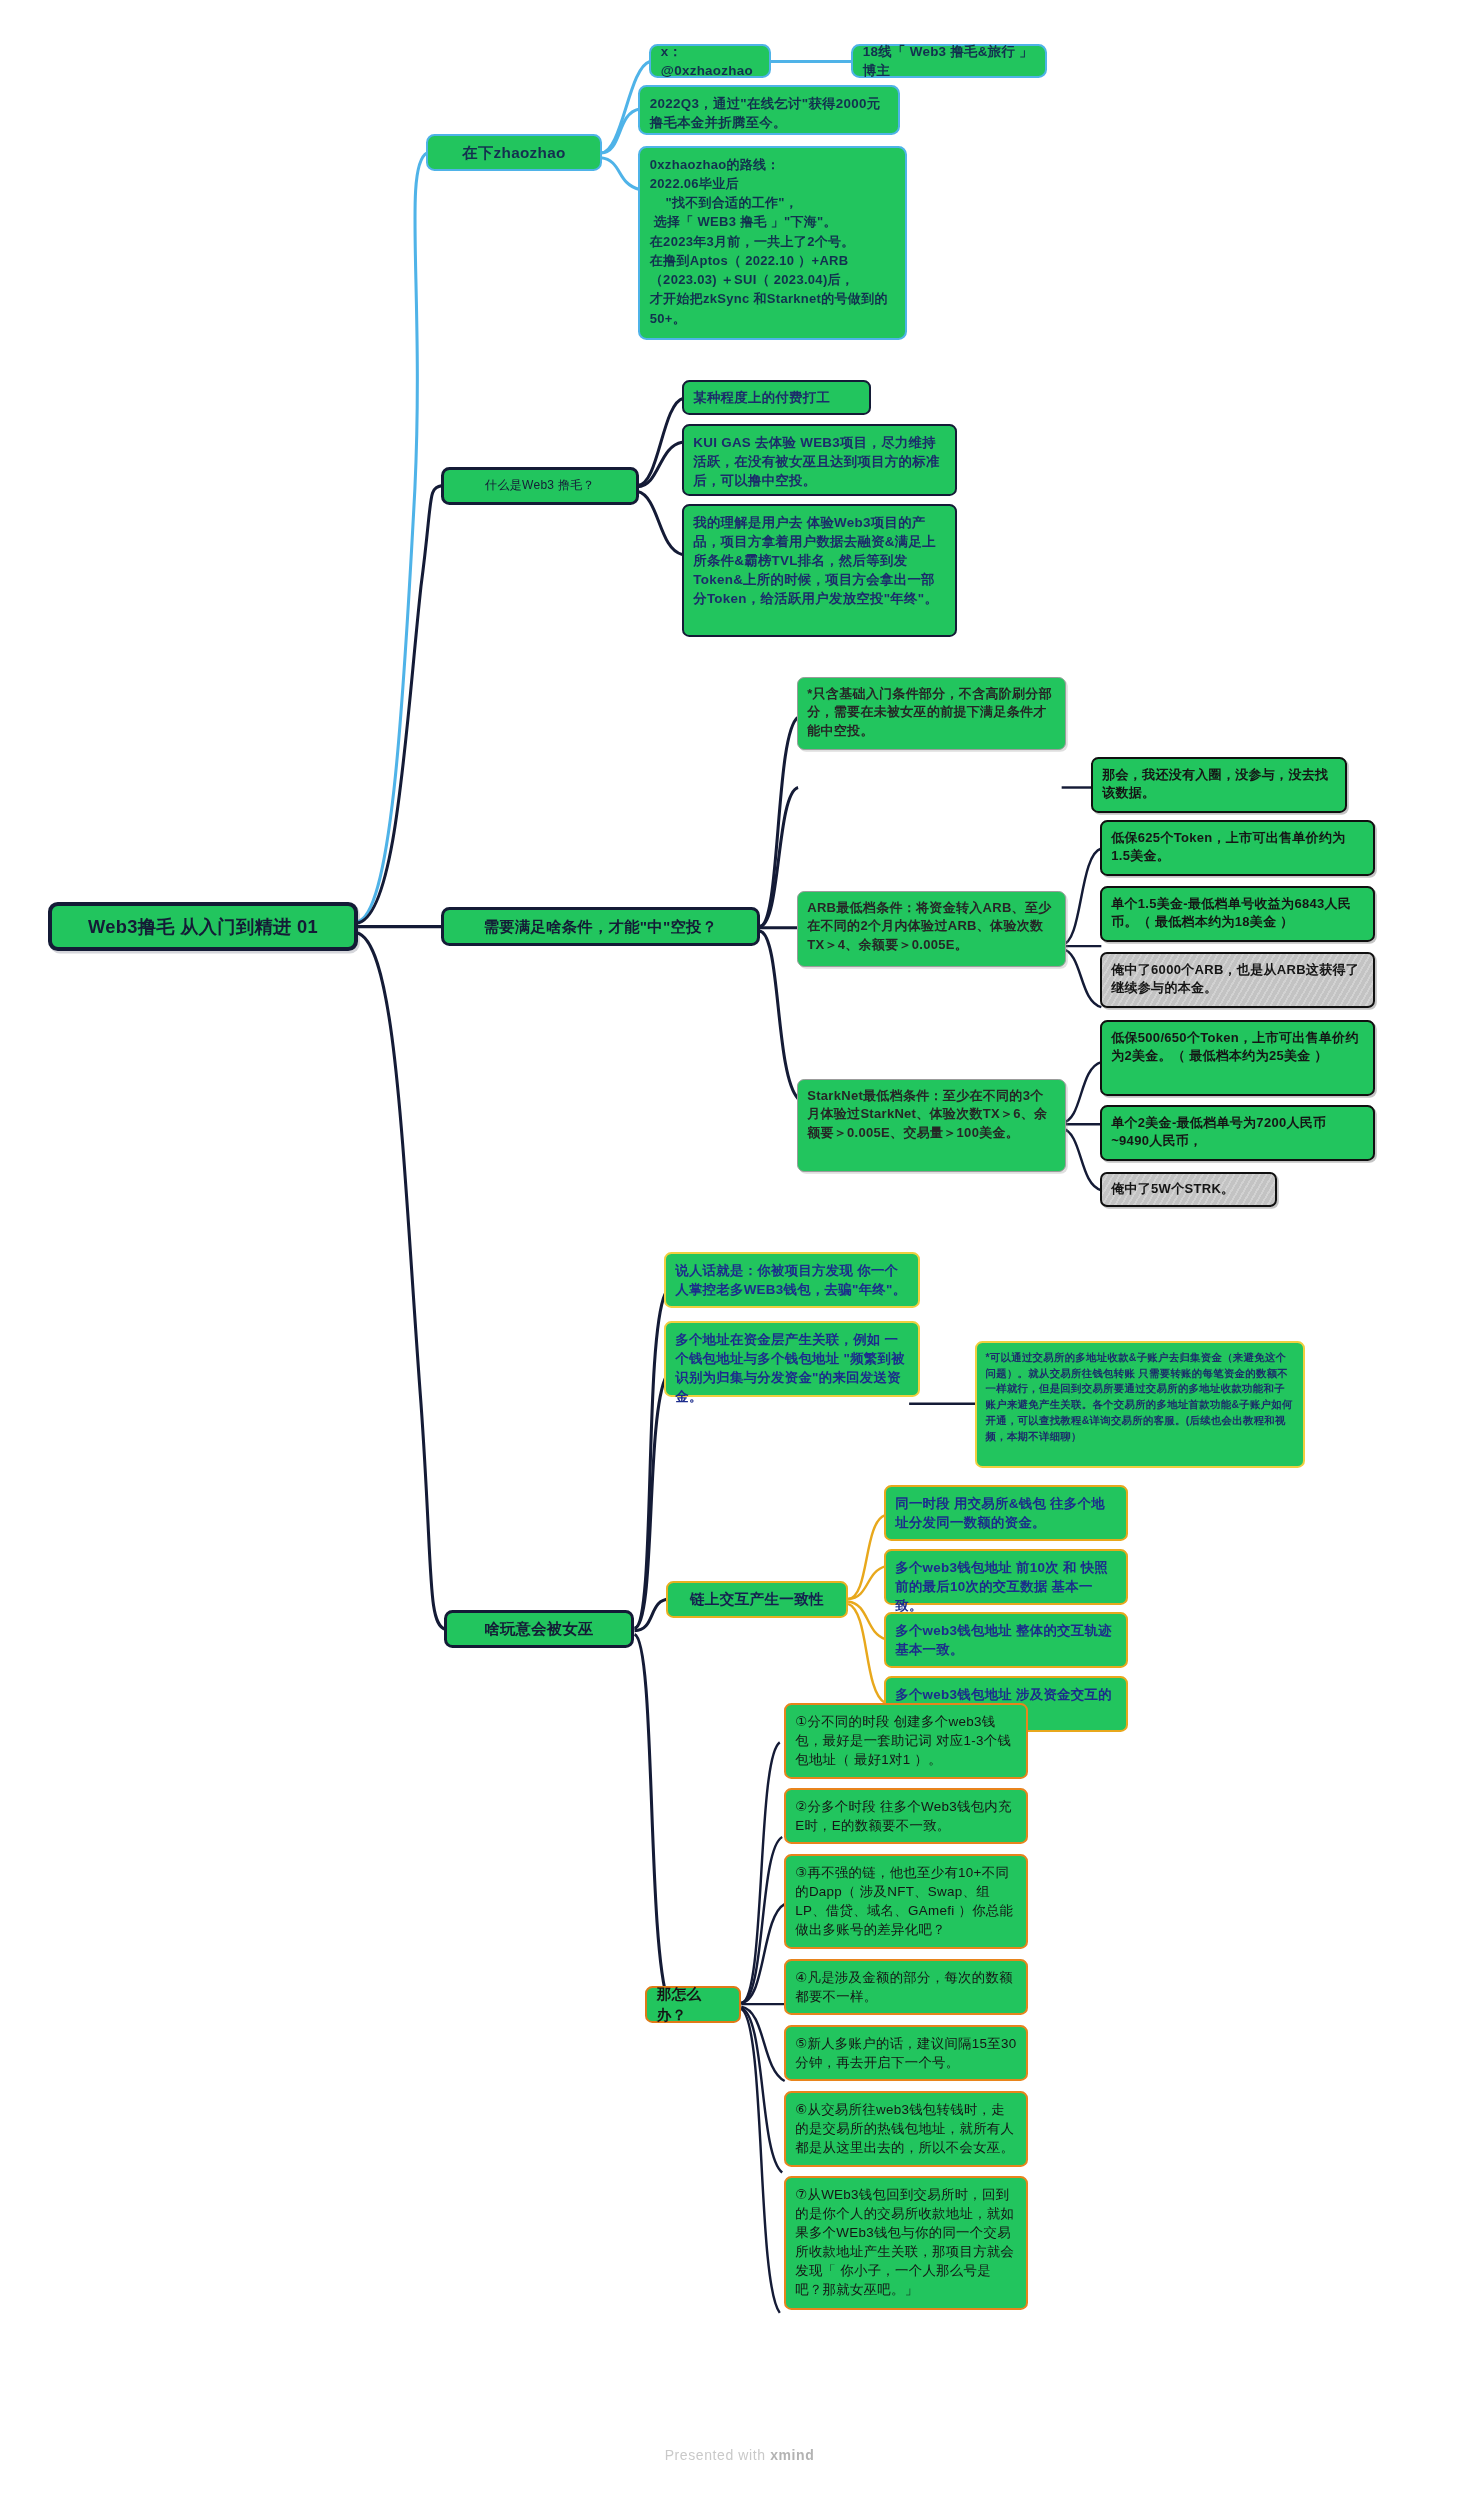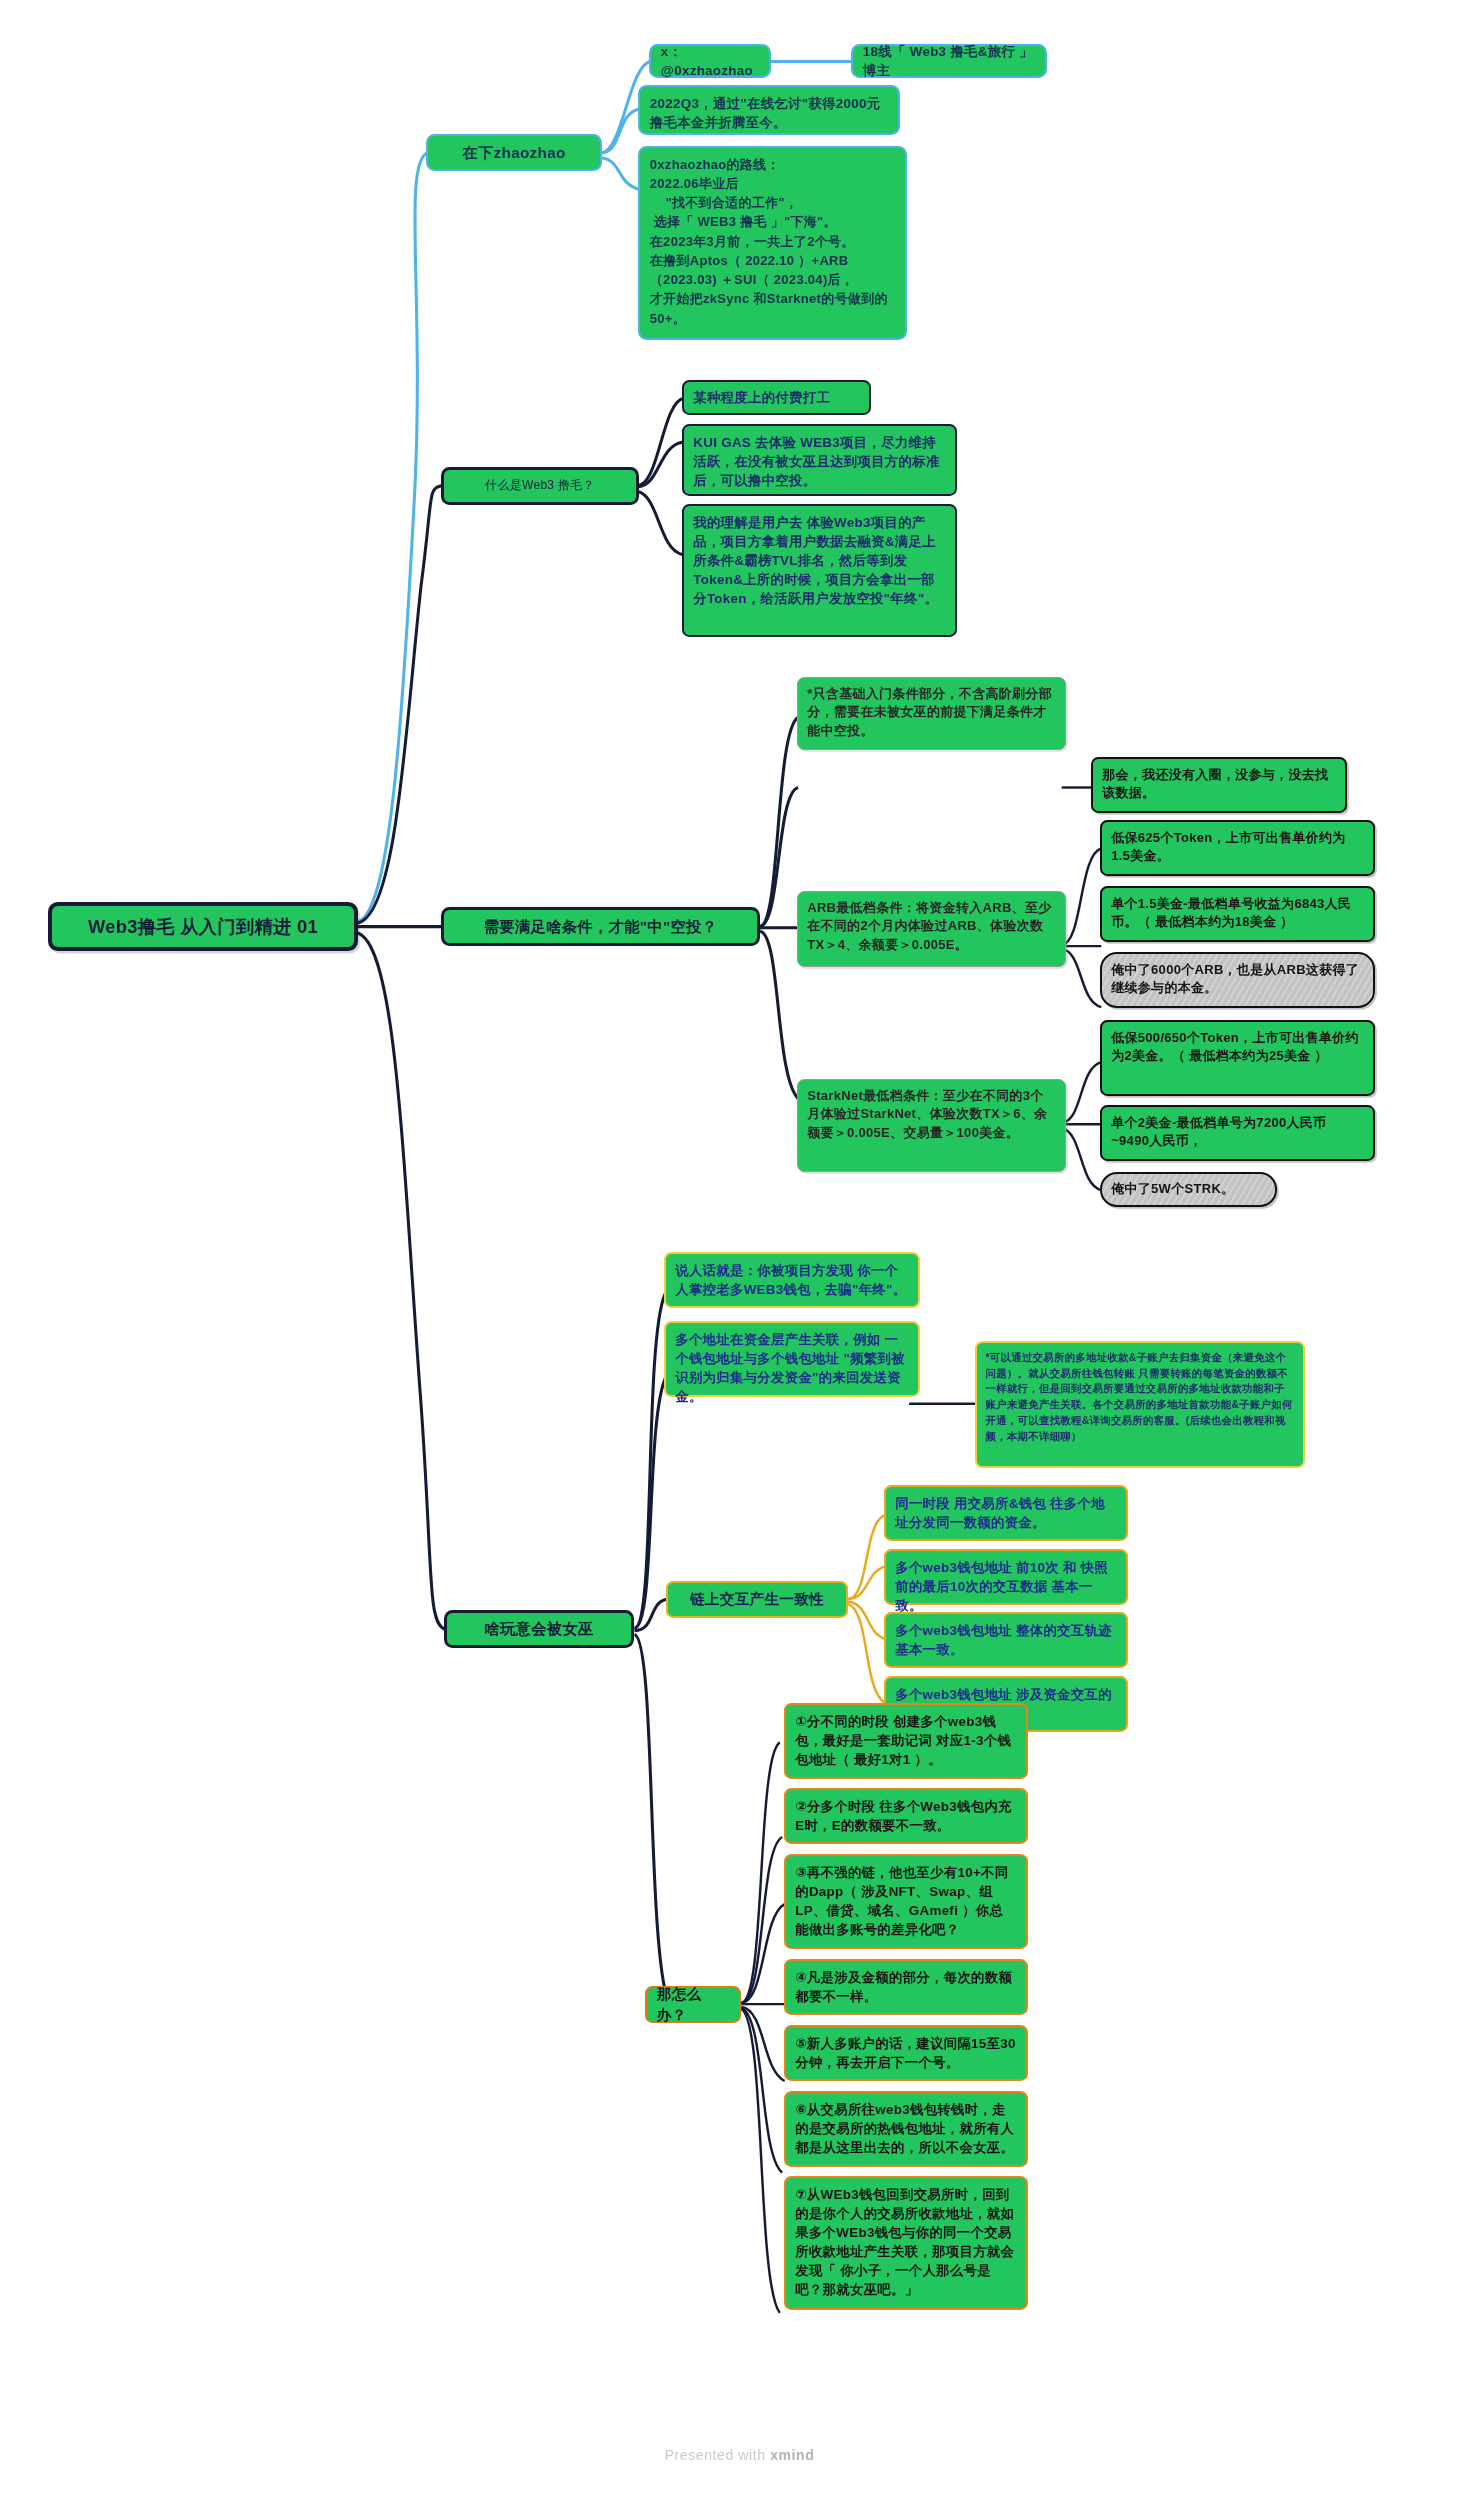--- a/index.html
+++ b/index.html
@@ -51,21 +51,21 @@
     border:1.8px solid #9b9b9b;border-radius:7.3px;
     color:#262626;font-size:13px;font-weight:600;padding:6.7px 9.2px;
     box-shadow:1.8px 1.8px 0 rgba(150,150,150,.30);
   }
   .n-black-lf{
     border:2.4px solid #101010;border-radius:7.3px;
     color:#151515;font-size:13px;font-weight:700;padding:6.7px 9.2px;
     box-shadow:1.8px 1.8px 0 rgba(20,20,20,.25);
   }
   .n-hl{
-    border:2.4px solid #101010;border-radius:17px;
+    border:2.4px solid #101010;border-radius:7px;
     color:#151515;font-size:13px;font-weight:700;padding:6.7px 9.2px;
     background:
       repeating-linear-gradient(-60deg,#d2d2d2 0 1.8px,#c3c3c3 1.8px 5.5px);
     box-shadow:1.8px 1.8px 0 rgba(20,20,20,.25);
   }
   
   .n-yellow{
     border:2.4px solid #e8b020;border-radius:7.3px;
     color:#151f4f;font-size:14.6px;font-weight:700;padding:6.7px 9.8px;
   }
@@ -82,21 +82,21 @@
     color:#1c2c6b;font-size:10.4px;font-weight:700;padding:6.7px 8.5px;
     line-height:1.52;
   }
   
   .n-orange{
     border:2.4px solid #e07a16;border-radius:7.3px;
     color:#151515;font-size:14.6px;font-weight:600;padding:6.7px 9.8px;
   }
   .n-orange-lf{
     border:2.4px solid #e8841c;border-radius:7.3px;
-    color:#151515;font-size:13.4px;font-weight:700;padding:6.7px 9.2px;
+    color:#151515;font-size:13.4px;font-weight:400;padding:6.7px 9.2px;
   }
   .n-dark-sub{
     border:3.1px solid #141b36;border-radius:8.5px;
     color:#141b36;font-size:15.3px;font-weight:600;padding:7.3px 11px;
   }
   .footer{
     position:absolute;left:0;width:1479px;text-align:center;
     color:#c9c9c9;font-size:14px;letter-spacing:0.6px;
   }
   .footer b{color:#b3b3b3;font-weight:700;}

